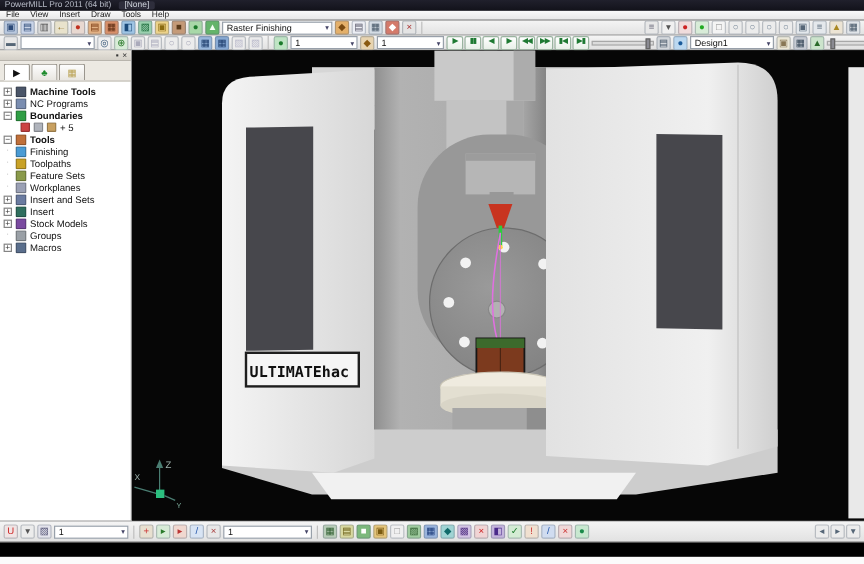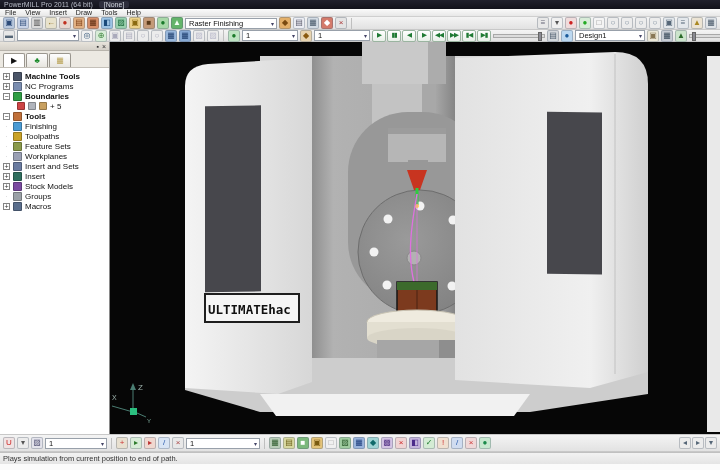--- a/index.html
+++ b/index.html
@@ -440,18 +440,15 @@
         <span class="ic" style="background: rgb(240, 216, 216); color: rgb(204, 51, 51);">×</span>
         <span class="ic" style="background: rgb(200, 232, 208); color: rgb(26, 138, 74);">●</span>
       </span>
     <span style="display:inline-flex;gap:1px;margin-left:auto;">
         <span class="ic" style="background: rgb(236, 236, 236); color: rgb(85, 102, 119);">◂</span>
         <span class="ic" style="background: rgb(236, 236, 236); color: rgb(85, 102, 119);">▸</span>
         <span class="ic" style="background: rgb(236, 236, 236); color: rgb(85, 102, 119);">▾</span>
       </span>
   </div>
 
-  <div class="statusbar">
-    <span>Plays simulation from current position to end of path.</span>
-  </div>
   <div class="whitestrip"></div>
 
 </div>
 
 </body></html>

